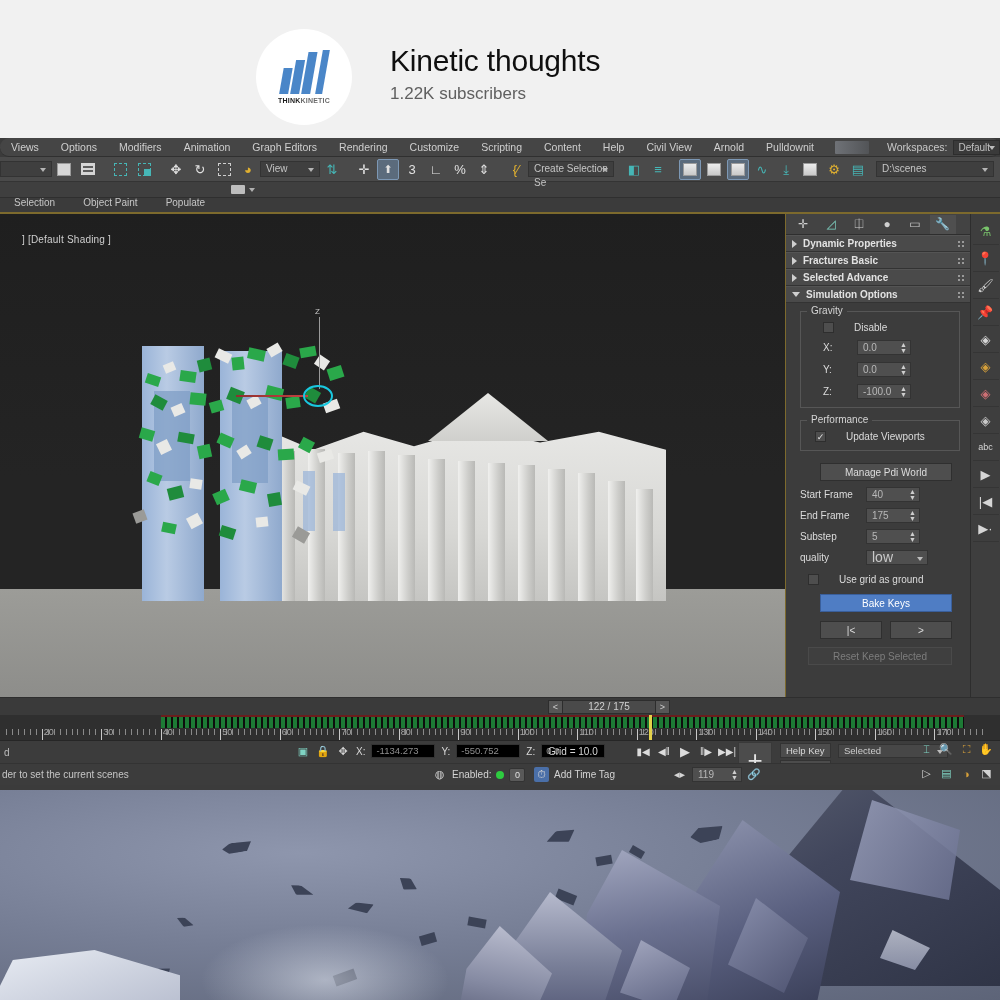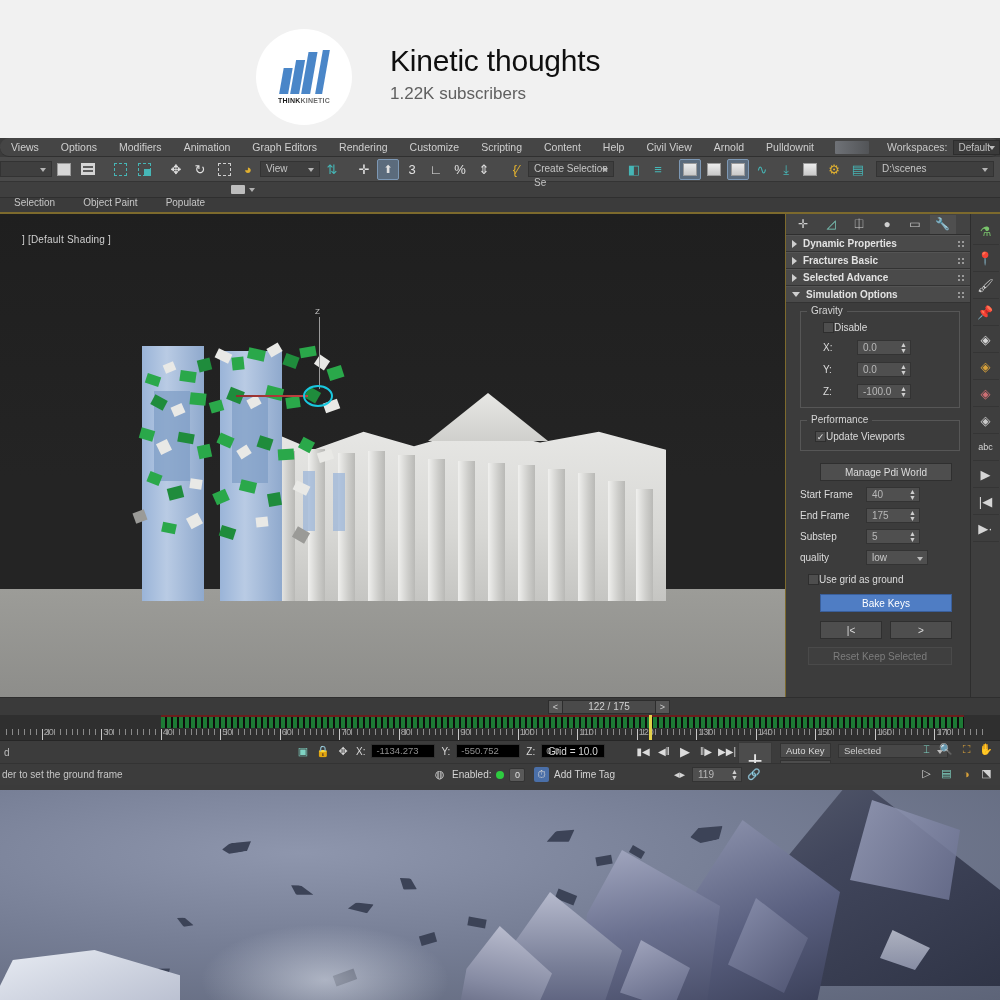--- a/index.html
+++ b/index.html
@@ -223,21 +223,21 @@
       linear-gradient(#9a9a9a,#9a9a9a) 0 4px/2px 2px no-repeat,
       linear-gradient(#9a9a9a,#9a9a9a) 4px 4px/2px 2px no-repeat;}
   .group-box {
     margin: 8px 10px 0 14px; border:1px solid #565656; padding: 10px 8px 8px 8px;
     position:relative;
   }
   .group-box > .gb-title {
     position:absolute; top:-7px; left:6px; background:#3c3c3c; padding:0 4px;
     font-size:10px; color:#d5d5d5;
   }
-  .chk-row { display:flex; align-items:center; gap:0; font-size:10px; color:#dcdcdc; }
+  .chk-row { display:flex; align-items:center; gap:20px; font-size:10px; color:#dcdcdc; }
   .chk {
     width:11px;height:11px;background:#4e4e4e;border:1px solid #2e2e2e;
     display:inline-flex;align-items:center;justify-content:center;
     font-size:9px;color:#e6e6e6;
   }
   .field-row { display:flex; align-items:center; margin-top:7px; font-size:10px;color:#dcdcdc;}
   .field-row .lbl { width: 34px; }
   .spin {
     width: 54px; height:15px; background:#4f4f4f; border:1px solid #333;
     color:#b8b8b8; font-size:10px; line-height:13px; padding-left:5px;
@@ -249,21 +249,21 @@
   .btn {
     background:#4e4e4e; border:1px solid #2f2f2f; color:#dcdcdc;
     font-size:10px; text-align:center; line-height:17px; height:18px;
   }
   .btn.primary { background:#4f7dc4; border-color:#3a5f9b; color:#fff; }
   .btn.disabled { color:#7d7d7d; }
   .prop-row { display:flex; align-items:center; margin: 6px 0 0 14px; font-size:10px; color:#dcdcdc;}
   .prop-row .plbl { width: 66px; }
   .combo {
     width:62px;height:15px;background:#4f4f4f;border:1px solid #333;
-    font-size:10px;color:#c9c9c9;line-height:13px;padding-left:5px;position:relative;
+    font-size:14px;color:#c9c9c9;line-height:13px;padding-left:5px;position:relative;
   }
   .combo .arr{position:absolute;right:4px;top:6px;border-left:3px solid transparent;border-right:3px solid transparent;border-top:4px solid #bdbdbd;}
 
   
   #side-strip {
     position:absolute; right:0; top:0; width:30px; height:485px;
     background:#3e3e3e; border-left:1px solid #2d2d2d;
     display:flex; flex-direction:column; align-items:center; padding-top:4px;
   }
   #side-strip .si {
@@ -938,39 +938,39 @@
       <span class="pc">▮◀</span>
       <span class="pc">◀‖</span>
       <span class="pc" style="font-size:13px">▶</span>
       <span class="pc">‖▶</span>
       <span class="pc">▶▶|</span>
     </div>
 
     <div id="bigkey">+</div>
 
     <div id="keyctl">
-      <div class="kbtn">Auto Key</div>
+      <div class="kbtn">Help Key</div>
       <div class="kbtn">Set Key</div>
     </div>
 
     <div id="sel-combo">
       <span>Selected</span>
       <span class="arr"></span>
     </div>
 
     <div id="rt-icons">
       <span class="rti" style="color:#7fd3c3">⌶</span>
       <span class="rti" style="color:#d6a03a">🔍</span>
       <span class="rti" style="color:#d6a03a">⛶</span>
       <span class="rti" style="color:#6d9ad8">✋</span>
     </div>
   </div>
 
   <div id="promptline">
-    <div id="prompt-text">der to set the ground frame</div>
+    <div id="prompt-text">der to set the current scenes</div>
     <div id="enabled-area">
       <span class="rti">◍</span>
       <span style="font-size:10px;color:#d4d4d4">Enabled:</span>
       <span class="en-dot"></span>
       <span class="en-zero">0</span>
     </div>
     <div id="addtag">
       <span class="rti" style="background:#4a6fa8;border-radius:2px">⏱</span>
       <span style="font-size:10px;color:#d4d4d4">Add Time Tag</span>
     </div>

